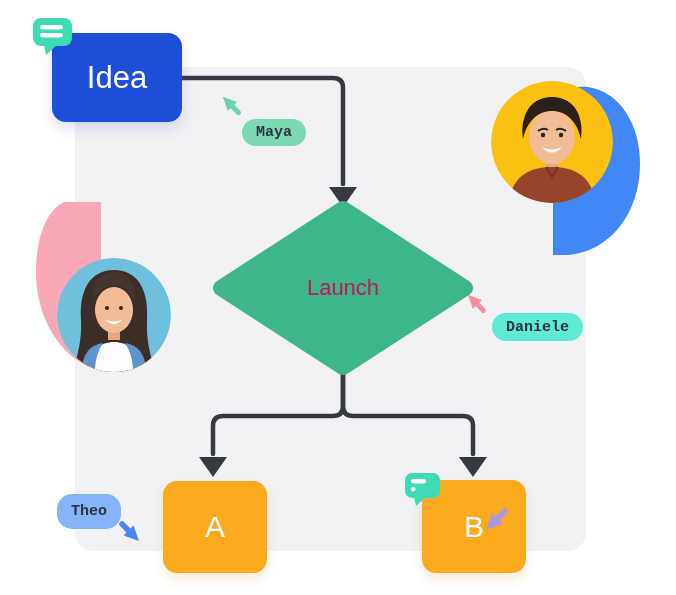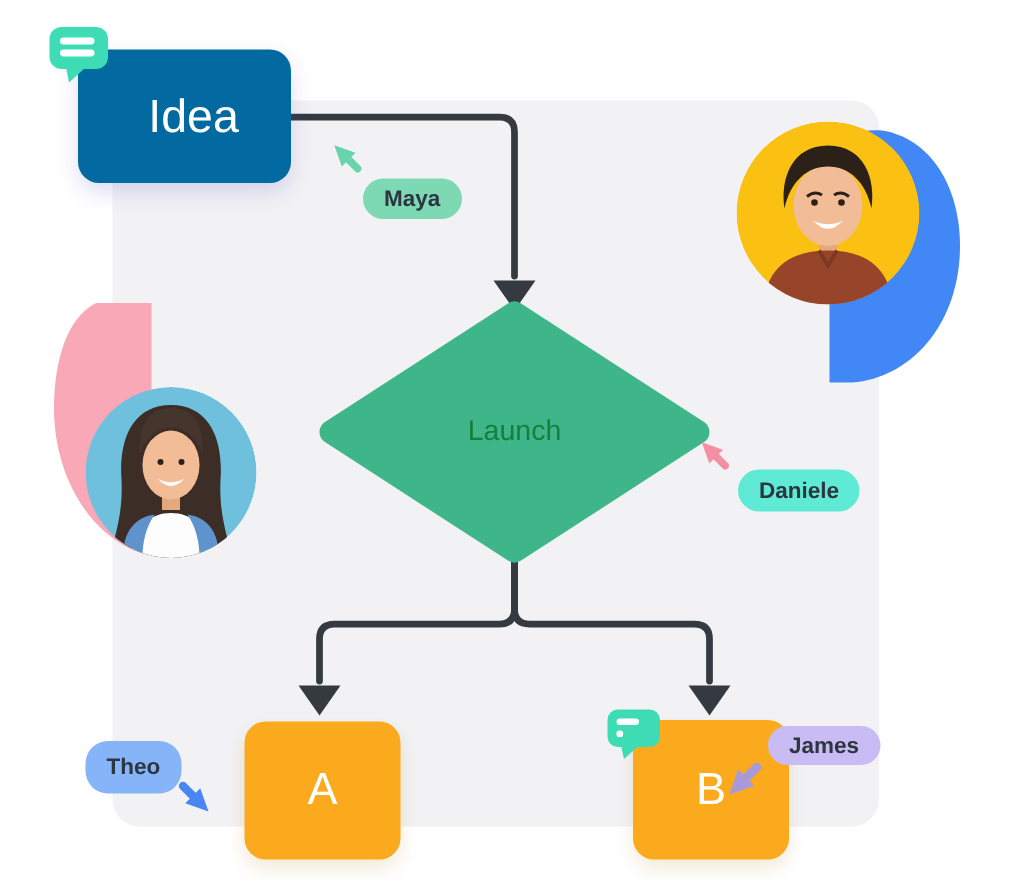--- a/index.html
+++ b/index.html
@@ -19,24 +19,24 @@
   .connector-line{fill:none;stroke:#343a40;stroke-width:4.5;stroke-linecap:round;stroke-linejoin:round;}
   .connector-arrow{fill:#343a40;stroke:none;}
 
   
   .node{position:absolute;display:flex;align-items:center;justify-content:center;color:#ffffff;}
   .node-idea{left:52px;top:33px;width:130px;height:89px;border-radius:14px;font-size:31px;box-shadow:0 6px 14px rgba(80,70,200,0.18);}
   .node-square{width:104px;border-radius:14px;font-size:30px;box-shadow:0 6px 12px rgba(180,120,0,0.15);}
   .node-a{left:163px;top:481px;height:92px;}
   .node-b{left:422px;top:480px;height:93px;}
   .diamond-wrap{left:211px;top:199px;width:264px;height:178px;}
-  .diamond-label{position:absolute;left:211px;top:199px;width:264px;height:178px;display:flex;align-items:center;justify-content:center;color:#15803d;font-size:19px;pointer-events:none;text-align:center;}
+  .diamond-label{position:absolute;left:211px;top:199px;width:264px;height:178px;display:flex;align-items:center;justify-content:center;color:#be185d;font-size:22px;pointer-events:none;text-align:center;}
 
   
-  .pill{position:absolute;display:flex;align-items:center;justify-content:center;border-radius:15px;color:#2c3540;font-size:15px;font-weight:600;padding:0 14px;white-space:nowrap;}
+  .pill{position:absolute;display:flex;align-items:center;justify-content:center;border-radius:15px;color:#2c3540;font-size:15px;font-weight:600;padding:0 14px;white-space:nowrap;font-family:Liberation Mono, monospace;}
   .pill-maya{left:242px;top:119px;height:27px;}
   .pill-daniele{left:492px;top:313px;height:28px;}
   .pill-theo{left:57px;top:494px;height:35px;}
   .pill-james{left:512px;top:484px;height:26px;}
 
   .cursor{position:absolute;}
   .cur-maya{left:221px;top:95px;}
   .cur-daniele{left:466px;top:293px;}
   .cur-theo{left:117px;top:519px;transform:rotate(180deg);}
   .cur-james{left:484px;top:506px;transform:rotate(-90deg);}
@@ -87,21 +87,21 @@
 
   <svg class="connectors" width="676" height="595" viewBox="0 0 676 595">
     <path class="connector-line" d="M182,78 L333,78 Q343,78 343,88 L343,184"></path>
     <polygon class="connector-arrow" points="329,187 357,187 343,207"></polygon>
     <path class="connector-line" d="M343,367 L343,406 Q343,416 333,416 L223,416 Q213,416 213,426 L213,454"></path>
     <polygon class="connector-arrow" points="199,457 227,457 213,477"></polygon>
     <path class="connector-line" d="M343,367 L343,406 Q343,416 353,416 L463,416 Q473,416 473,426 L473,454"></path>
     <polygon class="connector-arrow" points="459,457 487,457 473,477"></polygon>
   </svg>
 
-  <div class="node node-idea" style="background: #0369a1; padding-left: 12px;">
+  <div class="node node-idea" style="background: #1d4ed8;">
     <span>Idea</span>
   </div>
 
   <svg class="abs diamond-wrap" width="264" height="178" viewBox="0 0 264 178">
     <path d="M132,10 L254,89 L132,168 L10,89 Z" stroke-width="16" stroke-linejoin="round" fill="#3fb58a" stroke="#3fb58a"></path>
   </svg>
   <div class="diamond-label">Launch</div>
 
   <div class="node node-square node-a" style="background: rgb(251, 170, 29);">
     <span>A</span>
@@ -145,17 +145,14 @@
     <line x1="11" y1="11" x2="19" y2="19" stroke-width="5.5" stroke-linecap="round" stroke="#4a86f3"></line>
   </svg>
   <div class="pill pill-theo" style="background: rgb(133, 180, 248);">
     <span>Theo</span>
   </div>
 
   <svg class="cursor cur-james" width="26" height="26" viewBox="0 0 24 24">
     <path d="M2,2 L17.5,7.5 L7.5,17.5 Z" fill="#a89ada"></path>
     <line x1="11" y1="11" x2="19" y2="19" stroke-width="5.5" stroke-linecap="round" stroke="#a89ada"></line>
   </svg>
-  <div class="pill pill-james" style="background: rgb(201, 188, 244);">
-    <span>James</span>
-  </div>
 
 </div>
 
 </body></html>

